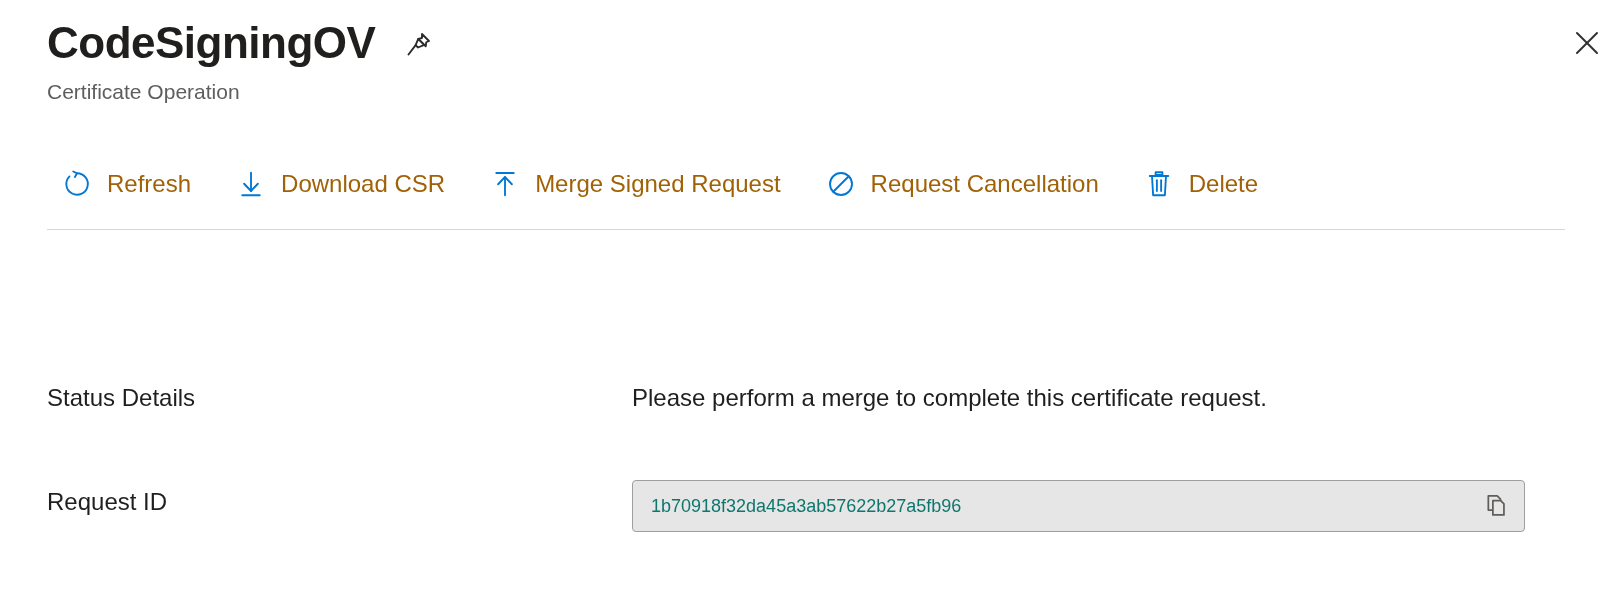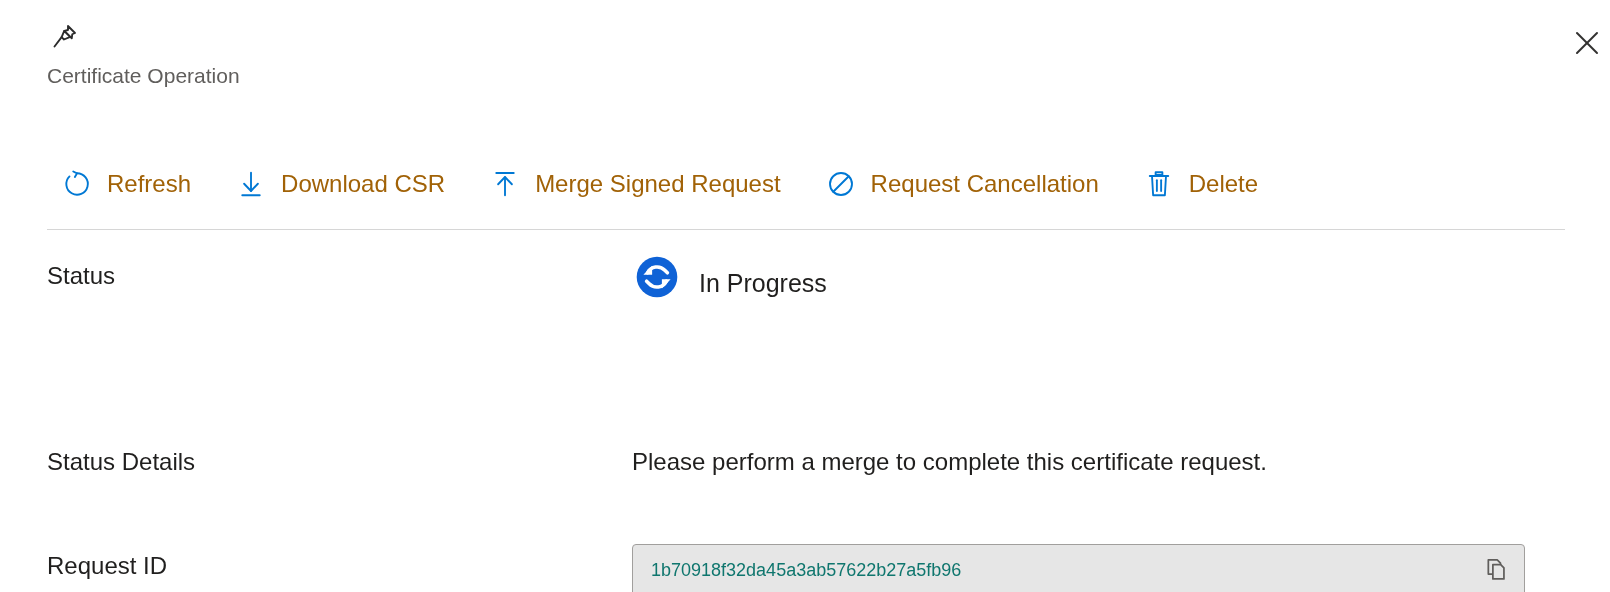--- a/index.html
+++ b/index.html
@@ -195,20 +195,21 @@
     align-items: center;
     justify-content: center;
     cursor: pointer;
   }
 </style>
 </head>
 <body>
 
 <div class="header">
   <div class="title-row">
+    <div class="page-title">CodeSigningOV</div>
     <span class="pin-icon">
       <svg width="30" height="30" viewBox="0 0 24 24" fill="none" stroke="#2b2b2b" stroke-width="1.5" stroke-linecap="round" stroke-linejoin="round">
         <path d="M15.2 3.2l5.6 5.6-2.2 1.0-0.4 3.3-6.0-6.0 3.0-0.7z"></path>
         <path d="M12.2 7.1l4.8 4.8-5.0 2.1-1.9-1.9z"></path>
         <line x1="10.1" y1="12.1" x2="4.4" y2="19.6"></line>
       </svg>
     </span>
   </div>
   <div class="page-subtitle">Certificate Operation</div>
 </div>
@@ -278,37 +279,20 @@
     </span>
     <span class="cmd-label">Delete</span>
   </div>
 
 </div>
 
 <div class="divider"></div>
 
 <div class="props">
 
-  <div class="prop-row row-status">
-    <div class="prop-label">Status</div>
-    <div class="prop-value">
-      <div class="status-value">
-        <span class="status-icon">
-          <svg width="52" height="52" viewBox="0 0 32 32">
-            <circle cx="16" cy="16" r="12.5" fill="#0f62d6"></circle>
-            <path d="M10.2 13.4a6.6 6.6 0 0 1 10.6-1.6l1.6 1.6" fill="none" stroke="#ffffff" stroke-width="2.2" stroke-linecap="round"></path>
-            <polygon points="13.0,9.0 13.0,14.6 7.6,14.6" fill="#ffffff"></polygon>
-            <path d="M21.8 18.6a6.6 6.6 0 0 1-10.6 1.6l-1.6-1.6" fill="none" stroke="#ffffff" stroke-width="2.2" stroke-linecap="round"></path>
-            <polygon points="19.0,23.0 19.0,17.4 24.4,17.4" fill="#ffffff"></polygon>
-          </svg>
-        </span>
-        <span class="status-text">In Progress</span>
-      </div>
-    </div>
-  </div>
 
   <div class="prop-row row-details">
     <div class="prop-label">Status Details</div>
     <div class="prop-value">Please perform a merge to complete this certificate request.</div>
   </div>
 
   <div class="prop-row row-request">
     <div class="prop-label">Request ID</div>
     <div class="prop-value">
       <div class="copy-field">

